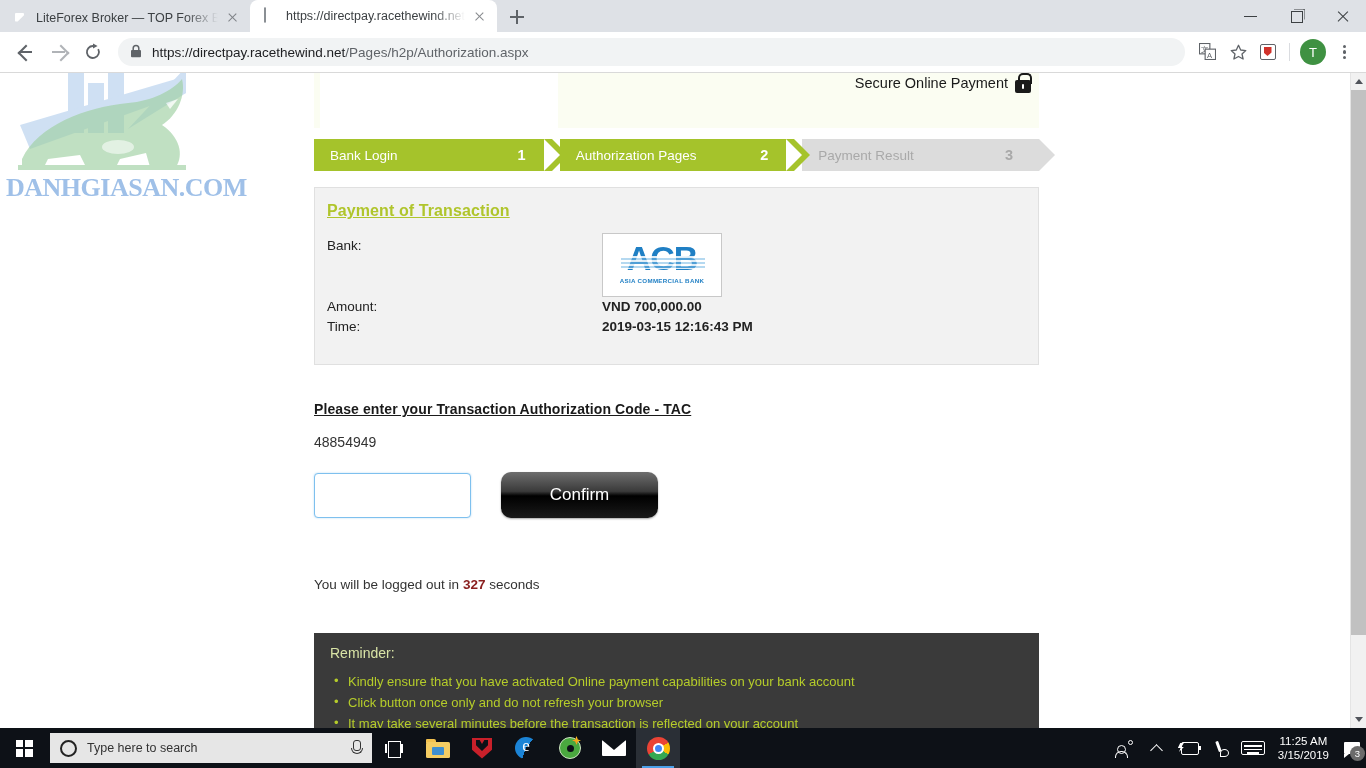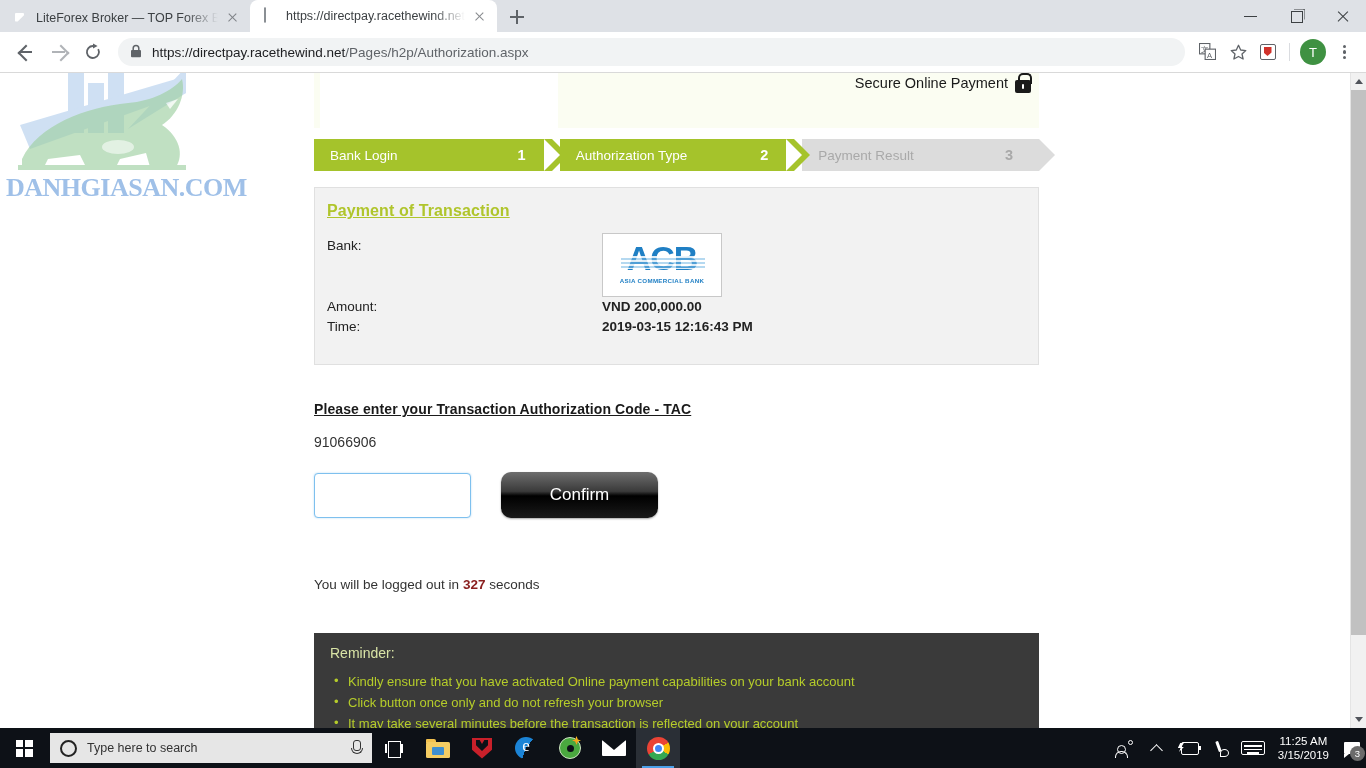--- a/index.html
+++ b/index.html
@@ -542,21 +542,21 @@
             </span>
         </div>
       </div>
 
       <div class="stepper">
         <div class="step done">
           <span>Bank Login</span>
           <span class="num">1</span>
         </div>
         <div class="step active">
-          <span>Authorization Type</span>
+          <span>Authorization Pages</span>
           <span class="num">2</span>
         </div>
         <div class="step todo">
           <span>Payment Result</span>
           <span class="num">3</span>
         </div>
       </div>
 
       <div class="summary">
         <h2>Payment of Transaction</h2>
@@ -565,30 +565,30 @@
           <div class="slabel">Bank:</div>
           <div class="bank-logo">
             <div class="acb-text">ACB</div>
             <div class="acb-bands"></div>
             <div class="acb-sub">ASIA COMMERCIAL BANK</div>
           </div>
         </div>
 
         <div class="srow">
           <div class="slabel">Amount:</div>
-          <div class="sval">VND 200,000.00</div>
+          <div class="sval">VND 700,000.00</div>
         </div>
         <div class="srow">
           <div class="slabel">Time:</div>
           <div class="sval">2019-03-15 12:16:43 PM</div>
         </div>
       </div>
 
       <div class="tac-title">Please enter your Transaction Authorization Code - TAC</div>
-      <div class="tac-code">91066906</div>
+      <div class="tac-code">48854949</div>
 
       <div class="tac-row">
         <input class="tac-input" type="text" placeholder="" style="">
         <button class="confirm-btn">Confirm</button>
       </div>
 
       <div class="logout-line"><span>You will be logged out in </span><b>327</b><span> seconds</span></div>
 
       <div class="reminder">
         <div class="reminder-title">Reminder:</div>

